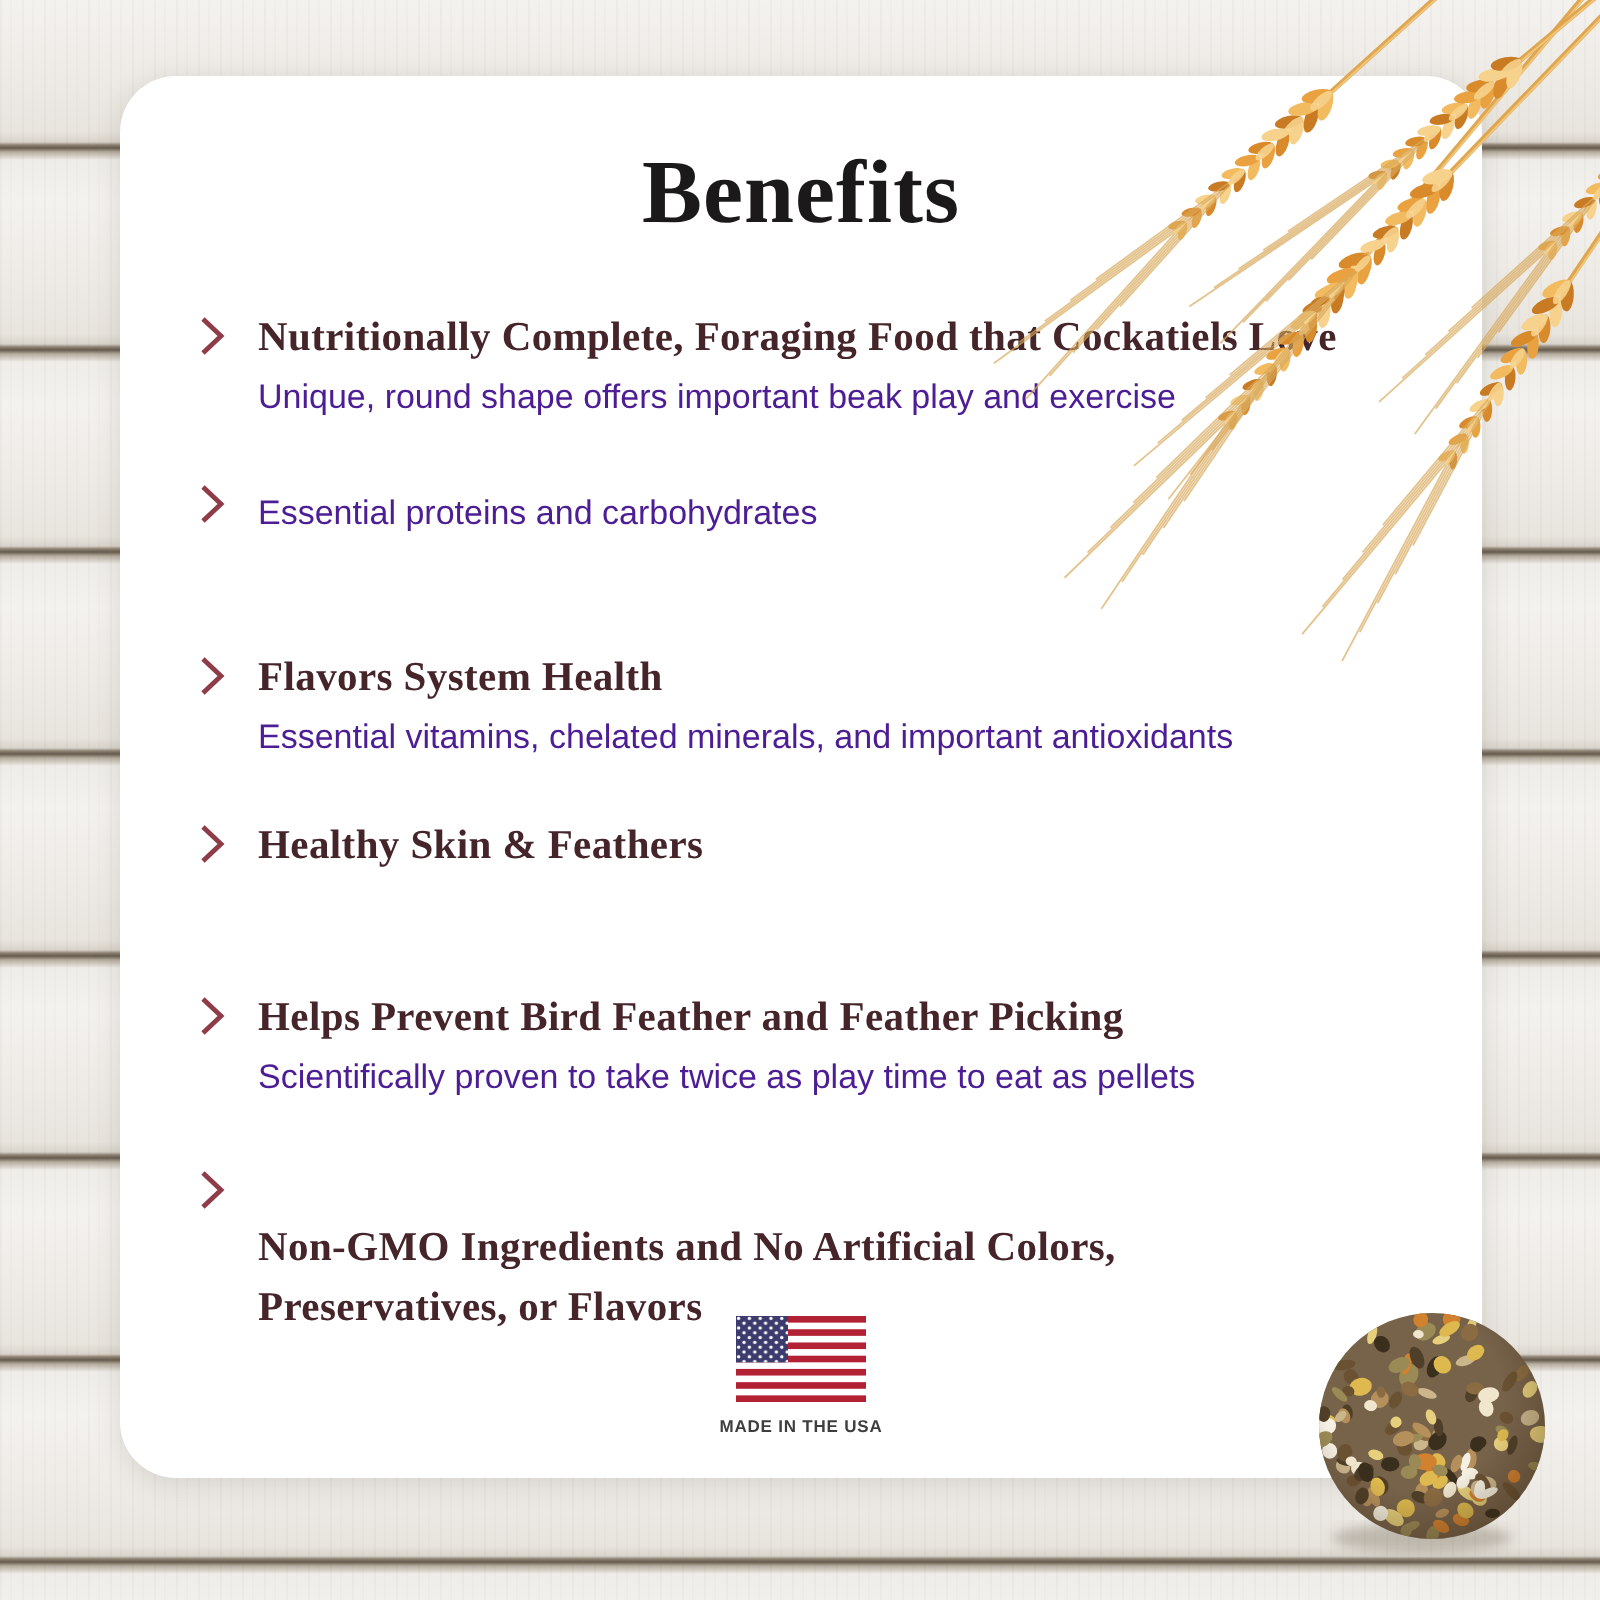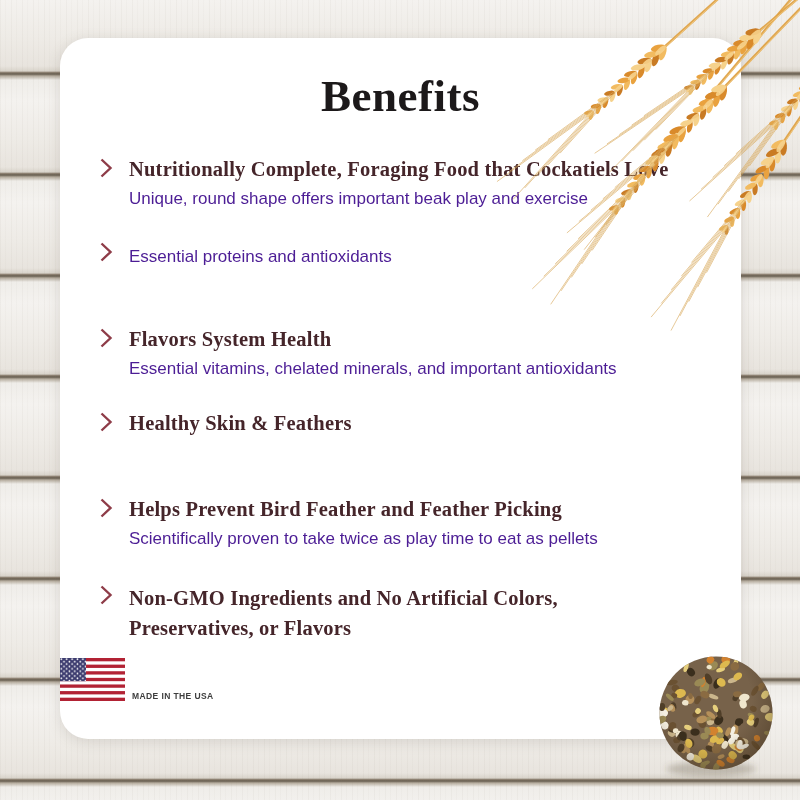--- a/index.html
+++ b/index.html
@@ -30,30 +30,30 @@
   }
 
   .benefits{list-style:none;margin:0;padding:0;}
   .benefit{position:absolute;left:40px;right:24px;display:flex;gap:16px;}
   .chev{flex:0 0 13px;margin-top:2px;}
   .btxt{min-width:0;}
   .bhead{
     margin:0;font-family:"Liberation Serif",serif;font-weight:700;
     font-size:20.5px;line-height:26px;color:#45252a;letter-spacing:0.2px;white-space:nowrap;
   }
-  .benefit:nth-child(6) .bhead{white-space:normal;line-height:30px;max-width:555px;}
+  .benefit:nth-child(6) .bhead{white-space:normal;line-height:30px;max-width:555px;margin-top:26px;}
   .bdesc{
     margin:6px 0 0;font-family:"Liberation Sans",sans-serif;
     font-size:17px;line-height:22px;color:#4c1d95;
   }
   .bdesc:empty{display:none;}
 
   .made-in{
     position:absolute;left:0;right:0;top:620px;
-    display:flex;align-items:flex-end;gap:7px;
+    display:flex;flex-direction:column;align-items:center;gap:7px;
   }
   .flag{width:65px;height:43px;display:block;}
   .made-label{
     font-family:"Liberation Sans",sans-serif;font-weight:700;font-size:8.5px;
     letter-spacing:0.4px;color:#3e3e3e;
   }
 
   .wheat{position:absolute;left:540px;top:-6px;width:260px;height:250px;z-index:2;overflow:visible;}
   .seedball{position:absolute;left:651px;top:648px;width:130px;height:130px;z-index:2;overflow:visible;}
 </style>
@@ -78,21 +78,21 @@
           <p class="bdesc">Unique, round shape offers important beak play and exercise</p>
         </div>
       </li>
       <li class="benefit" style="top:202px">
         <span class="chev">
           <svg width="13" height="21" viewBox="0 0 13 21">
               <polyline points="1.5,1.5 10.5,10 1.5,18.5" fill="none" stroke="#8e3c48" stroke-width="2.4"></polyline>
             </svg>
         </span>
         <div class="btxt">
-          <p class="bdesc">Essential proteins and antioxidants</p>
+          <p class="bdesc">Essential proteins and carbohydrates</p>
         </div>
       </li>
       <li class="benefit" style="top:288px">
         <span class="chev">
           <svg width="13" height="21" viewBox="0 0 13 21">
               <polyline points="1.5,1.5 10.5,10 1.5,18.5" fill="none" stroke="#8e3c48" stroke-width="2.4"></polyline>
             </svg>
         </span>
         <div class="btxt">
           <h2 class="bhead">Flavors System Health</h2>

